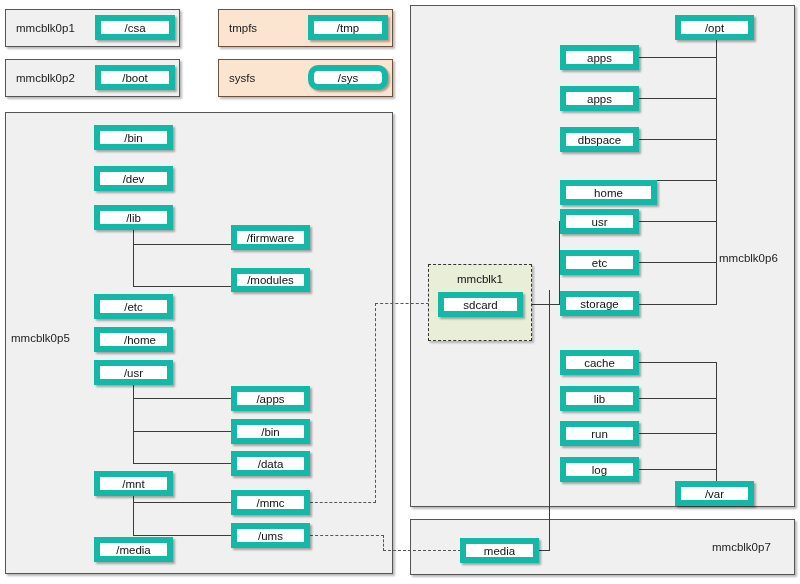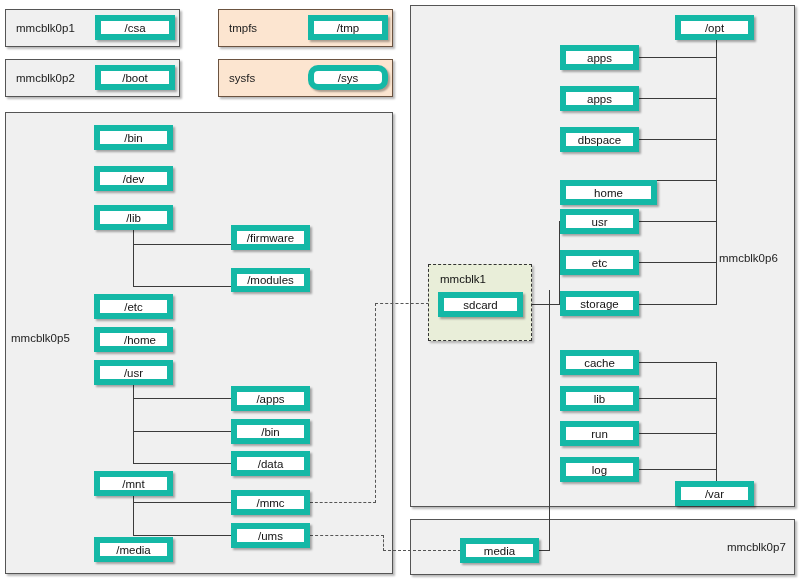--- a/index.html
+++ b/index.html
@@ -74,21 +74,21 @@
   .sd-group {
     position: absolute;
     box-sizing: border-box;
     background: #e9eed9;
     border: 1px dashed #333333;
     box-shadow: 2px 2px 2px rgba(0,0,0,0.25);
     z-index: 3;
   }
   .sd-title {
     position: absolute;
-    left: 11px;
+    left: 28px;
     top: 8px;
     font-size: 11.5px;
     color: #111111;
     white-space: nowrap;
     text-align: right;
   }
   
   .ln {
     position: absolute;
     background: #3b3b3b;
@@ -200,21 +200,21 @@
   <div class="node" style="left:560px; top:209px; width:79px; height:25px;">usr</div>
   <div class="node" style="left:560px; top:250px; width:79px; height:25px;">etc</div>
   <div class="node" style="left:560px; top:291px; width:79px; height:25px;">storage</div>
   <div class="node" style="left:675px; top:481px; width:79px; height:25px;">/var</div>
   <div class="node" style="left:560px; top:350px; width:79px; height:25px;">cache</div>
   <div class="node" style="left:560px; top:386px; width:79px; height:25px;">lib</div>
   <div class="node" style="left:560px; top:421px; width:79px; height:25px;">run</div>
   <div class="node" style="left:560px; top:457px; width:79px; height:25px;">log</div>
 
   <div class="panel" style="left:410px; top:519px; width:385px; height:56px;"></div>
-  <div class="panel-label" style="left:719px; top:541px;padding-left:8px;">mmcblk0p7</div>
+  <div class="panel-label" style="left:704px; top:541px;padding-left:8px;">mmcblk0p7</div>
   <div class="node" style="left:460px; top:538px; width:79px; height:25px;">media</div>
 
   <div class="sd-group" style="left:428px; top:264px; width:104px; height:77px;">
     <span class="sd-title">mmcblk1</span>
   </div>
   <div class="node" style="left:438px; top:292px; width:85px; height:25px;">sdcard</div>
 
   <div class="dash-h" style="left:310px; top:502px; width:66px;"></div>
   <div class="dash-v" style="left:375px; top:303px; height:200px;"></div>
   <div class="dash-h" style="left:375px; top:303px; width:54px;"></div>

